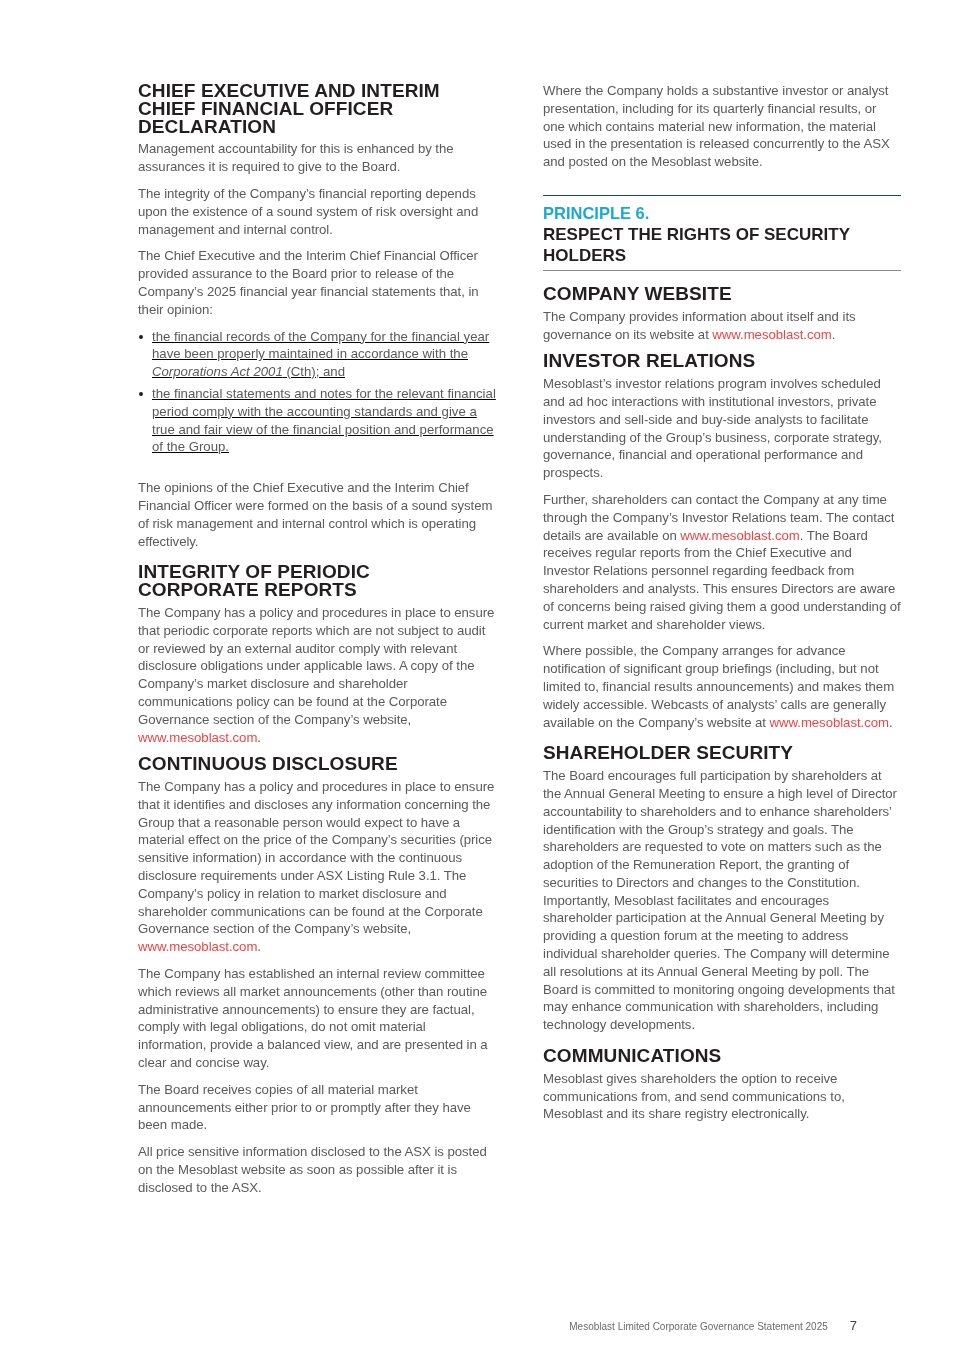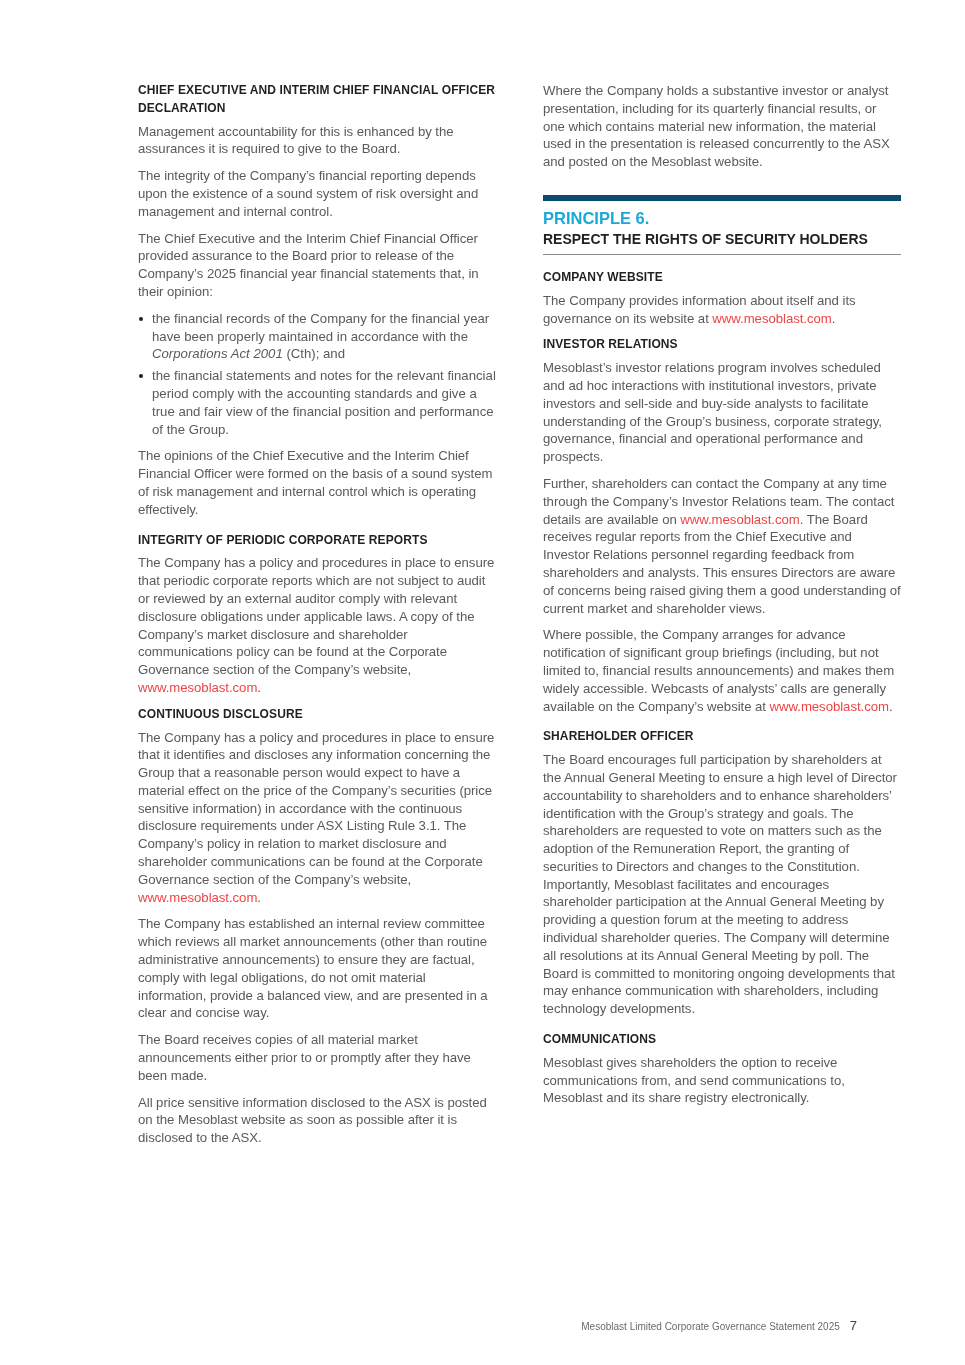--- a/index.html
+++ b/index.html
@@ -1,35 +1,35 @@
 <!DOCTYPE html>
 <html><head>
 <meta charset="utf-8">
 <style>
   html, body { margin: 0; padding: 0; background: #ffffff; }
   body { width: 965px; height: 1365px; position: relative; overflow: hidden;
          font-family: "Liberation Sans", sans-serif; }
   .col { position: absolute; top: 82px; width: 358px; }
   .col-left { left: 138px; }
   .col-right { left: 543px; }
-  .h3 { font-family: "Liberation Sans", sans-serif; font-weight: bold; font-size: 12px;
+  .h3 { font-family: "Liberation Sans", sans-serif; font-weight: bold; font-size: 19px;
         line-height: 17.8px; color: #231f20; margin: 0 0 5px 0; letter-spacing: 0.1px; }
   .p { font-size: 13.2px; line-height: 17.8px; color: #5a5a5a; margin: 0 0 9px 0; letter-spacing: -0.05px; }
   .p .url { color: #ef4444; }
-  ul.bullets { list-style: none; padding: 0; margin: 0 0 9px 0; }
+  ul.bullets { list-style: none; padding: 0; margin: 0 0 23px 0; text-decoration: underline; }
   ul.bullets li { position: relative; padding-left: 14px; font-size: 13.2px; line-height: 17.8px;
                   color: #5a5a5a; margin-bottom: 4px; }
   ul.bullets li::before { content: ""; position: absolute; left: 1px; top: 7px; width: 4px; height: 4px;
                           border-radius: 50%; background: #231f20; }
-  .principle { border-top: 6px solid #0c4a6e; border-bottom: 1px solid #8a8a8a; padding: 7px 0 4px 0;
+  .principle { border-top: 1px solid #0c4a6e; border-bottom: 1px solid #8a8a8a; padding: 7px 0 4px 0;
                margin: 0 0 14px 0; }
   .principle .num { font-weight: bold; font-size: 16.5px; line-height: 21px; color: #1aa9d6; }
-  .principle .title { font-weight: bold; font-size: 14px; line-height: 21px; color: #231f20; }
+  .principle .title { font-weight: bold; font-size: 17px; line-height: 21px; color: #231f20; }
   .footer { position: absolute; top: 1318px; right: 108px; font-size: 10px; color: #6b6b6b;
-            display: flex; align-items: baseline; gap: 10px; }
+            display: flex; align-items: baseline; gap: 22px; }
   .footer .page-num { font-size: 13px; color: #444; }
 </style>
 </head>
 <body>
 
 <div class="col col-left">
   <h3 class="h3">CHIEF EXECUTIVE AND INTERIM CHIEF FINANCIAL OFFICER DECLARATION</h3>
   <p class="p">Management accountability for this is enhanced by the assurances it is required to give to the Board.</p>
   <p class="p">The integrity of the Company’s financial reporting depends upon the existence of a sound system of risk oversight and management and internal control.</p>
   <p class="p">The Chief Executive and the Interim Chief Financial Officer provided assurance to the Board prior to release of the Company’s 2025 financial year financial statements that, in their opinion:</p>
@@ -59,21 +59,21 @@
   </div>
 
   <h3 class="h3">COMPANY WEBSITE</h3>
   <p class="p"><span>The Company provides information about itself and its governance on its website at </span><a class="url">www.mesoblast.com</a><span>.</span></p>
 
   <h3 class="h3" style="">INVESTOR RELATIONS</h3>
   <p class="p">Mesoblast’s investor relations program involves scheduled and ad hoc interactions with institutional investors, private investors and sell-side and buy-side analysts to facilitate understanding of the Group’s business, corporate strategy, governance, financial and operational performance and prospects.</p>
   <p class="p"><span>Further, shareholders can contact the Company at any time through the Company’s Investor Relations team. The contact details are available on </span><a class="url">www.mesoblast.com</a><span>. The Board receives regular reports from the Chief Executive and Investor Relations personnel regarding feedback from shareholders and analysts. This ensures Directors are aware of concerns being raised giving them a good understanding of current market and shareholder views.</span></p>
   <p class="p"><span>Where possible, the Company arranges for advance notification of significant group briefings (including, but not limited to, financial results announcements) and makes them widely accessible. Webcasts of analysts’ calls are generally available on the Company’s website at </span><a class="url">www.mesoblast.com</a><span>.</span></p>
 
-  <h3 class="h3" style="margin-top:13px">SHAREHOLDER OFFICER</h3>
+  <h3 class="h3" style="margin-top:13px">SHAREHOLDER SECURITY</h3>
   <p class="p">The Board encourages full participation by shareholders at the Annual General Meeting to ensure a high level of Director accountability to shareholders and to enhance shareholders’ identification with the Group’s strategy and goals. The shareholders are requested to vote on matters such as the adoption of the Remuneration Report, the granting of securities to Directors and changes to the Constitution. Importantly, Mesoblast facilitates and encourages shareholder participation at the Annual General Meeting by providing a question forum at the meeting to address individual shareholder queries. The Company will determine all resolutions at its Annual General Meeting by poll. The Board is committed to monitoring ongoing developments that may enhance communication with shareholders, including technology developments.</p>
 
   <h3 class="h3" style="margin-top:13px">COMMUNICATIONS</h3>
   <p class="p">Mesoblast gives shareholders the option to receive communications from, and send communications to, Mesoblast and its share registry electronically.</p>
 </div>
 
 <div class="footer">
   <span>Mesoblast Limited Corporate Governance Statement 2025</span>
   <span class="page-num">7</span>
 </div>

